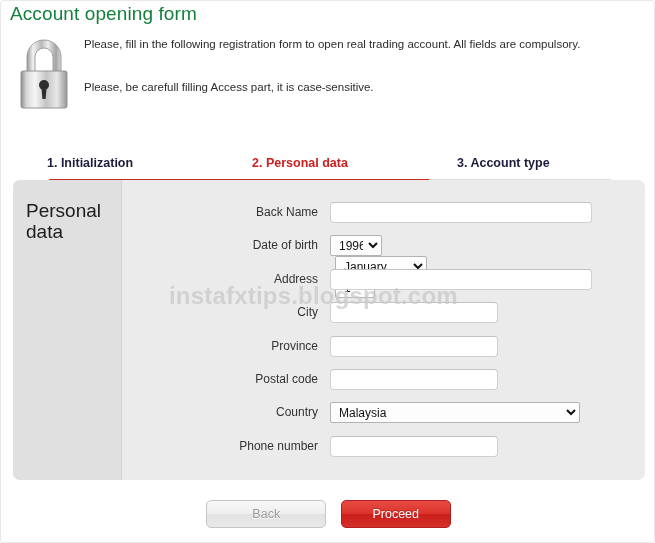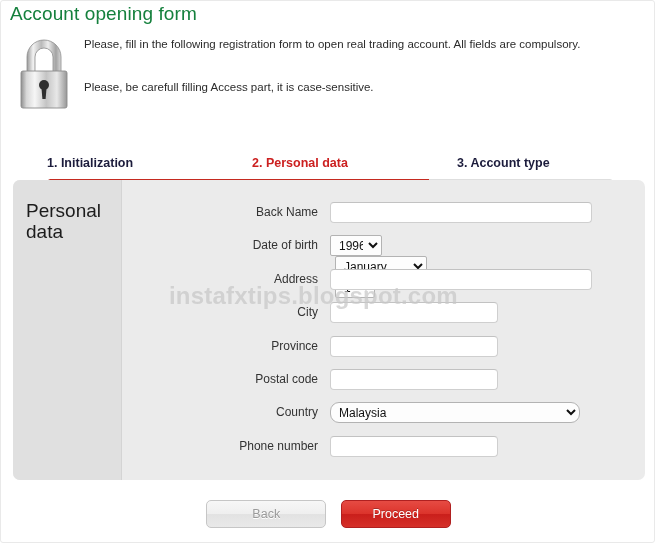--- a/index.html
+++ b/index.html
@@ -188,21 +188,21 @@
     padding: 1px 2px 1px 4px;
     border: 1px solid #b3b3b3;
     border-radius: 2px;
     background: #fdfdfd;
     color: #111;
     outline: none;
   }
   select.sel-year  { width: 52px; }
   select.sel-month { width: 92px; margin-left: 5px; }
   select.sel-day   { width: 40px; margin-left: 5px; }
-  select.sel-country { width: 250px; border-radius: 9px; }
+  select.sel-country { width: 250px; }
 
   
   #row-fullname { top: 22px; }
   #row-dob      { top: 55px; }
   #row-address  { top: 89px; }
   #row-city     { top: 122px; }
   #row-province { top: 156px; }
   #row-postal   { top: 189px; }
   #row-country  { top: 222px; }
   #row-phone    { top: 256px; }

